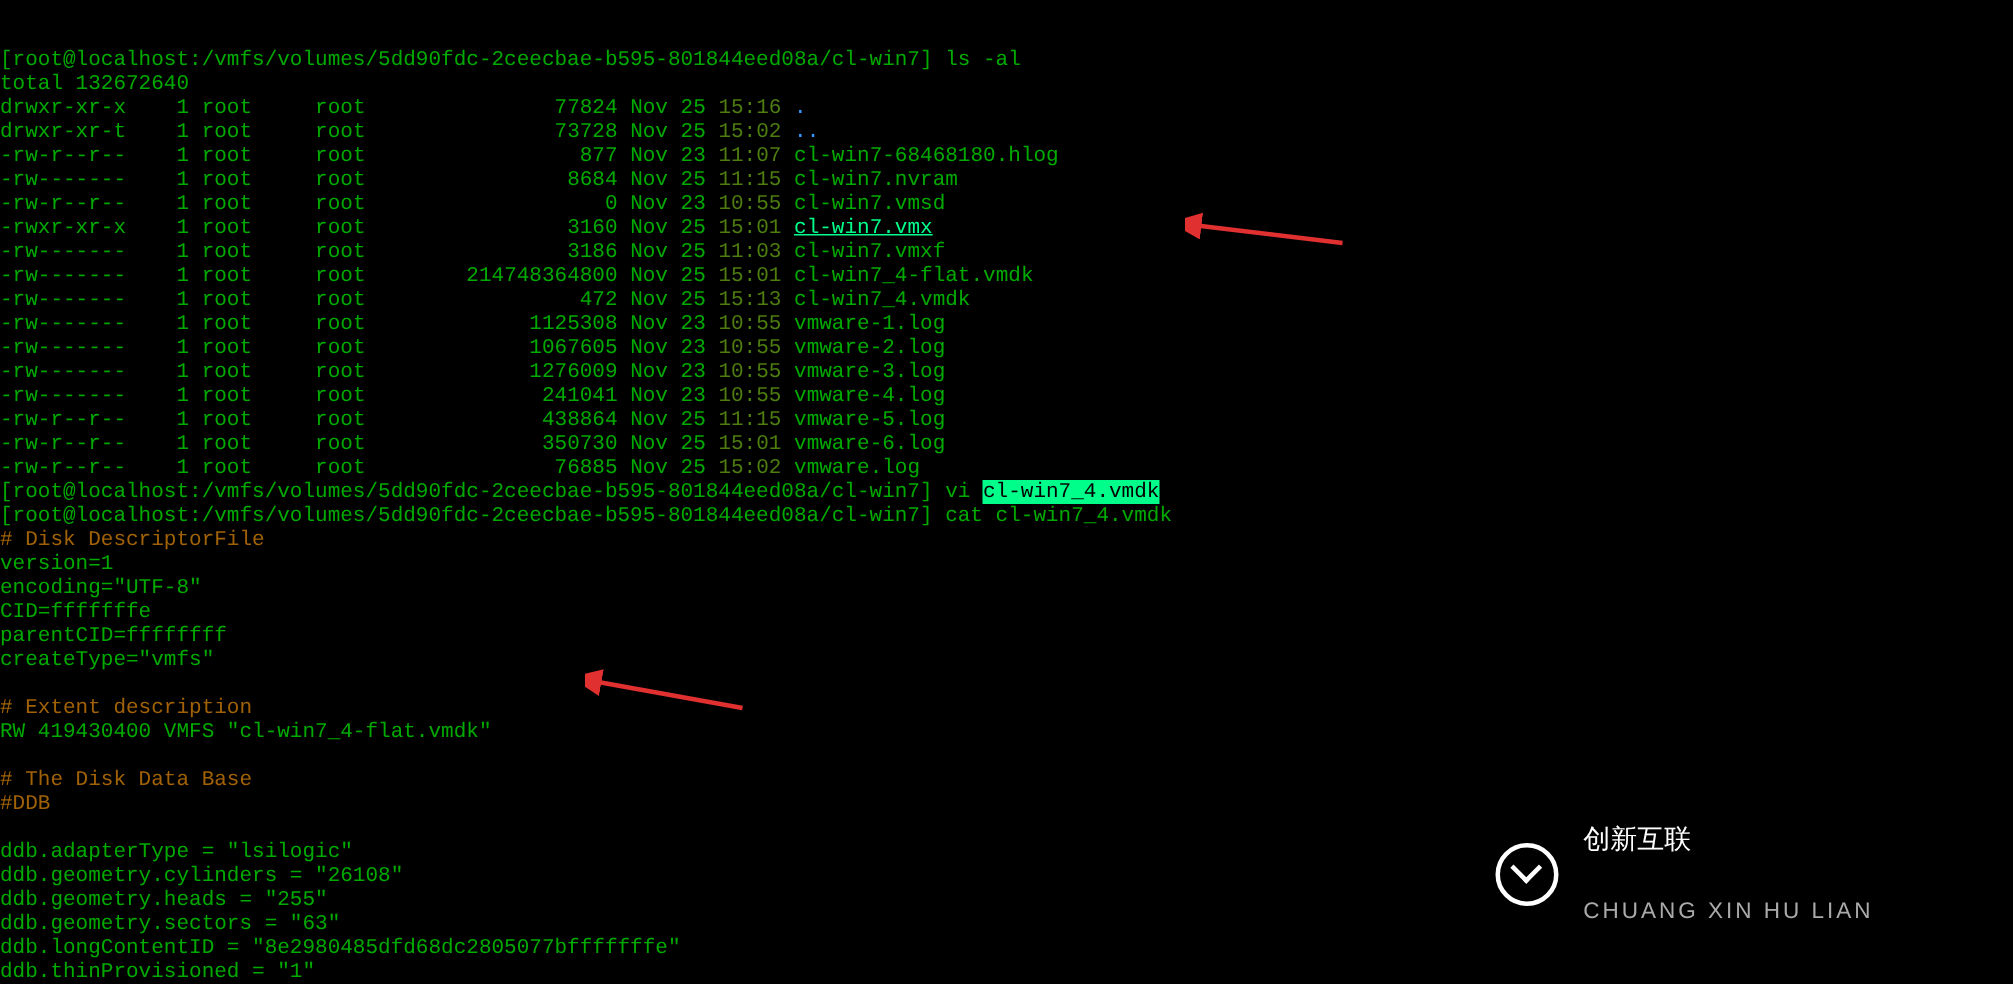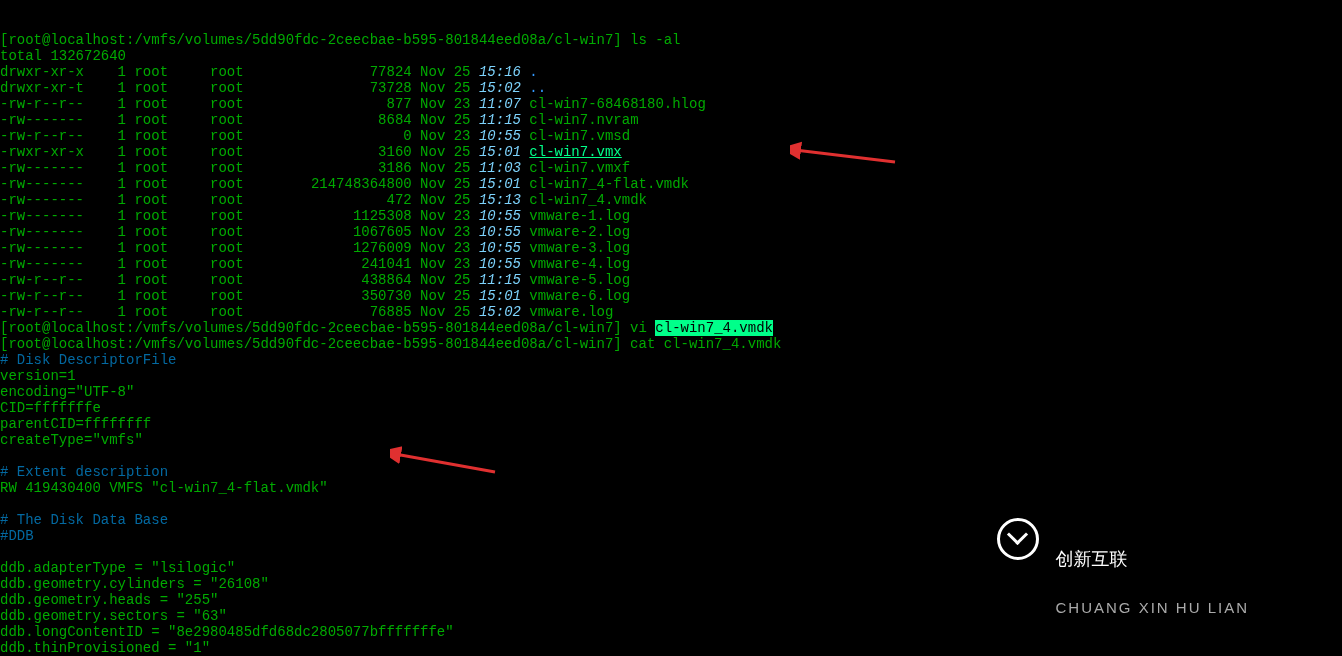--- a/index.html
+++ b/index.html
@@ -2,26 +2,26 @@
 <html><head>
 <meta charset="utf-8">
 <style>
   html,body{margin:0;padding:0;background:#000;width:1342px;height:656px;overflow:hidden;
     font-family:"Consolas","Menlo","Courier New",monospace;font-size:14px;line-height:16px;
     color:#00aa00;}
   .term{white-space:pre;position:relative;width:1257px;height:656px;}
   .row{height:16px;}
   .g{color:#00aa00;}    
   .bg{color:#00ff8a;text-decoration:underline;}   
-  .y{color:#7dd3fc;font-style:italic;}    
-  .c{color:#0369a1;}    
+  .y{color:#4d7c0f;}    
+  .c{color:#a16207;}    
   .b{color:#3399ff;}    
   .hi{color:#000;background:#00ff8a;} 
   .arrow{position:absolute;}
-  .wm{position:absolute;right:8px;bottom:8px;display:flex;gap:16px;}
+  .wm{position:absolute;right:8px;bottom:8px;display:flex;align-items:center;gap:16px;}
   .wm-logo{width:36px;height:36px;border:3px solid #fff;border-radius:50%;position:relative;}
   .wm-logo:before{content:"";position:absolute;left:10px;top:6px;width:12px;height:12px;border-left:3px solid #fff;border-bottom:3px solid #fff;transform:rotate(-45deg);}
   .wm-txt{color:#fff;font-family:sans-serif;font-size:18px;line-height:18px;}
   .wm-sub{color:#aaa;font-family:sans-serif;font-size:15px;letter-spacing:2px;}
 </style>
 </head>
 <body>
 
 <div class="term">
   <div id="lines"><div class="row"><span class="g">[root@localhost:/vmfs/volumes/5dd90fdc-2ceecbae-b595-801844eed08a/cl-win7] </span><span class="g">ls -al</span></div><div class="row"><span class="g">total 132672640</span></div><div class="row"><span class="g">drwxr-xr-x</span><span class="g">    1 </span><span class="g">root     </span><span class="g">root     </span><span class="g">          77824 </span><span class="g">Nov </span><span class="g">25 </span><span class="y">15:16</span> <span class="b">.</span></div><div class="row"><span class="g">drwxr-xr-t</span><span class="g">    1 </span><span class="g">root     </span><span class="g">root     </span><span class="g">          73728 </span><span class="g">Nov </span><span class="g">25 </span><span class="y">15:02</span> <span class="b">..</span></div><div class="row"><span class="g">-rw-r--r--</span><span class="g">    1 </span><span class="g">root     </span><span class="g">root     </span><span class="g">            877 </span><span class="g">Nov </span><span class="g">23 </span><span class="y">11:07</span> <span class="g">cl-win7-68468180.hlog</span></div><div class="row"><span class="g">-rw-------</span><span class="g">    1 </span><span class="g">root     </span><span class="g">root     </span><span class="g">           8684 </span><span class="g">Nov </span><span class="g">25 </span><span class="y">11:15</span> <span class="g">cl-win7.nvram</span></div><div class="row"><span class="g">-rw-r--r--</span><span class="g">    1 </span><span class="g">root     </span><span class="g">root     </span><span class="g">              0 </span><span class="g">Nov </span><span class="g">23 </span><span class="y">10:55</span> <span class="g">cl-win7.vmsd</span></div><div class="row"><span class="g">-rwxr-xr-x</span><span class="g">    1 </span><span class="g">root     </span><span class="g">root     </span><span class="g">           3160 </span><span class="g">Nov </span><span class="g">25 </span><span class="y">15:01</span> <span class="bg">cl-win7.vmx</span></div><div class="row"><span class="g">-rw-------</span><span class="g">    1 </span><span class="g">root     </span><span class="g">root     </span><span class="g">           3186 </span><span class="g">Nov </span><span class="g">25 </span><span class="y">11:03</span> <span class="g">cl-win7.vmxf</span></div><div class="row"><span class="g">-rw-------</span><span class="g">    1 </span><span class="g">root     </span><span class="g">root     </span><span class="g">   214748364800 </span><span class="g">Nov </span><span class="g">25 </span><span class="y">15:01</span> <span class="g">cl-win7_4-flat.vmdk</span></div><div class="row"><span class="g">-rw-------</span><span class="g">    1 </span><span class="g">root     </span><span class="g">root     </span><span class="g">            472 </span><span class="g">Nov </span><span class="g">25 </span><span class="y">15:13</span> <span class="g">cl-win7_4.vmdk</span></div><div class="row"><span class="g">-rw-------</span><span class="g">    1 </span><span class="g">root     </span><span class="g">root     </span><span class="g">        1125308 </span><span class="g">Nov </span><span class="g">23 </span><span class="y">10:55</span> <span class="g">vmware-1.log</span></div><div class="row"><span class="g">-rw-------</span><span class="g">    1 </span><span class="g">root     </span><span class="g">root     </span><span class="g">        1067605 </span><span class="g">Nov </span><span class="g">23 </span><span class="y">10:55</span> <span class="g">vmware-2.log</span></div><div class="row"><span class="g">-rw-------</span><span class="g">    1 </span><span class="g">root     </span><span class="g">root     </span><span class="g">        1276009 </span><span class="g">Nov </span><span class="g">23 </span><span class="y">10:55</span> <span class="g">vmware-3.log</span></div><div class="row"><span class="g">-rw-------</span><span class="g">    1 </span><span class="g">root     </span><span class="g">root     </span><span class="g">         241041 </span><span class="g">Nov </span><span class="g">23 </span><span class="y">10:55</span> <span class="g">vmware-4.log</span></div><div class="row"><span class="g">-rw-r--r--</span><span class="g">    1 </span><span class="g">root     </span><span class="g">root     </span><span class="g">         438864 </span><span class="g">Nov </span><span class="g">25 </span><span class="y">11:15</span> <span class="g">vmware-5.log</span></div><div class="row"><span class="g">-rw-r--r--</span><span class="g">    1 </span><span class="g">root     </span><span class="g">root     </span><span class="g">         350730 </span><span class="g">Nov </span><span class="g">25 </span><span class="y">15:01</span> <span class="g">vmware-6.log</span></div><div class="row"><span class="g">-rw-r--r--</span><span class="g">    1 </span><span class="g">root     </span><span class="g">root     </span><span class="g">          76885 </span><span class="g">Nov </span><span class="g">25 </span><span class="y">15:02</span> <span class="g">vmware.log</span></div><div class="row"><span class="g">[root@localhost:/vmfs/volumes/5dd90fdc-2ceecbae-b595-801844eed08a/cl-win7] </span><span class="g">vi </span><span class="hi">cl-win7_4.vmdk</span></div><div class="row"><span class="g">[root@localhost:/vmfs/volumes/5dd90fdc-2ceecbae-b595-801844eed08a/cl-win7] </span><span class="g">cat cl-win7_4.vmdk</span></div><div class="row"><span class="c"># Disk DescriptorFile</span></div><div class="row"><span class="g">version=1</span></div><div class="row"><span class="g">encoding="UTF-8"</span></div><div class="row"><span class="g">CID=fffffffe</span></div><div class="row"><span class="g">parentCID=ffffffff</span></div><div class="row"><span class="g">createType="vmfs"</span></div><div class="row"><span class="g"></span></div><div class="row"><span class="c"># Extent description</span></div><div class="row"><span class="g">RW 419430400 VMFS "cl-win7_4-flat.vmdk"</span></div><div class="row"><span class="g"></span></div><div class="row"><span class="c"># The Disk Data Base</span></div><div class="row"><span class="c">#DDB</span></div><div class="row"><span class="g"></span></div><div class="row"><span class="g">ddb.adapterType = "lsilogic"</span></div><div class="row"><span class="g">ddb.geometry.cylinders = "26108"</span></div><div class="row"><span class="g">ddb.geometry.heads = "255"</span></div><div class="row"><span class="g">ddb.geometry.sectors = "63"</span></div><div class="row"><span class="g">ddb.longContentID = "8e2980485dfd68dc2805077bfffffffe"</span></div><div class="row"><span class="g">ddb.thinProvisioned = "1"</span></div></div>

